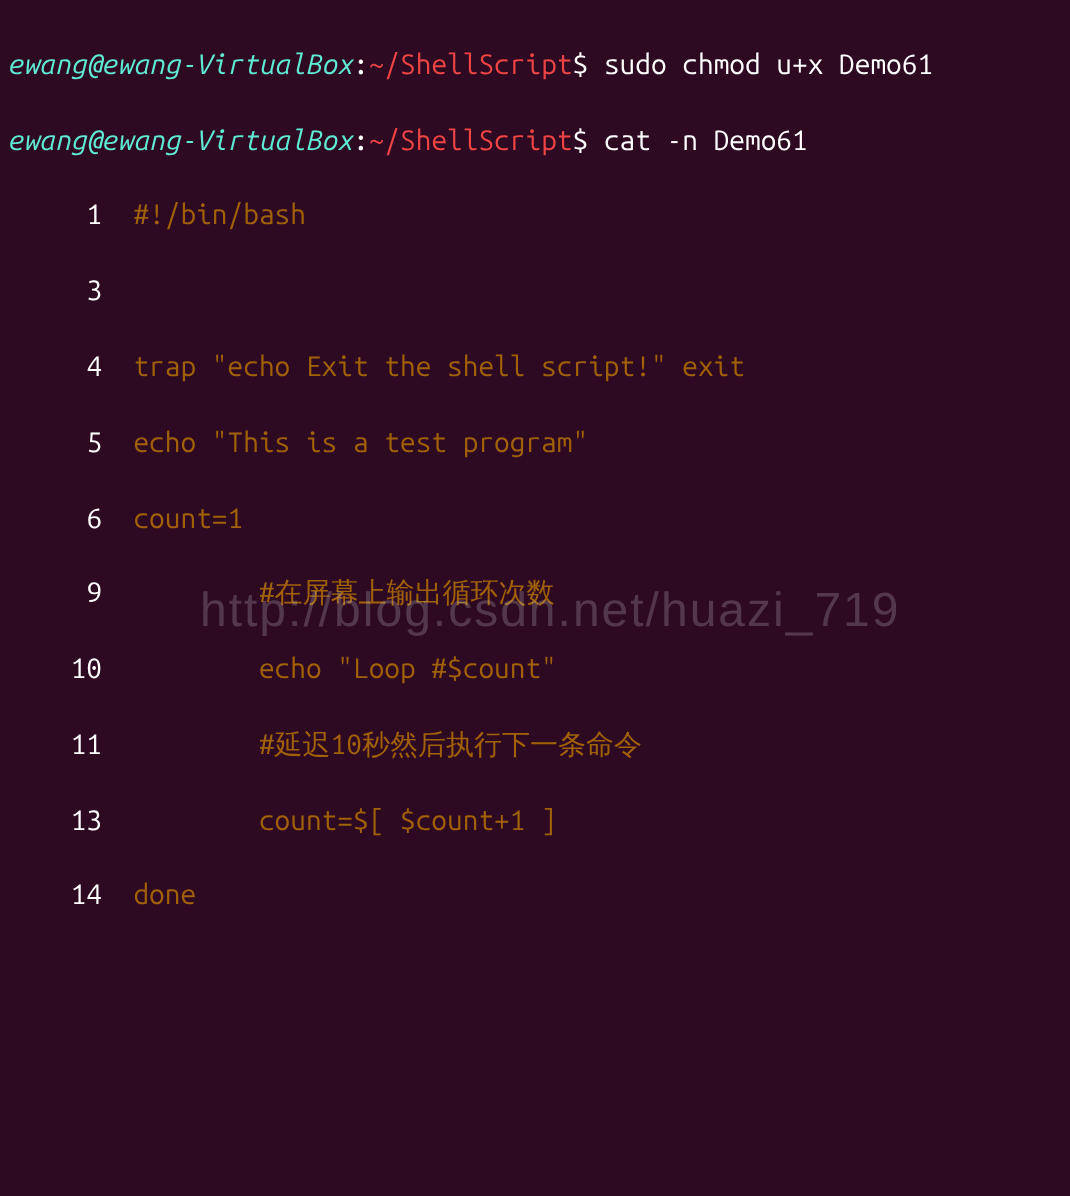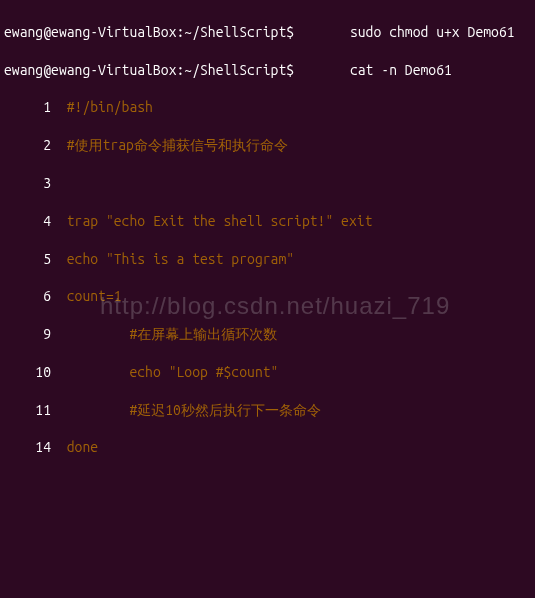--- a/index.html
+++ b/index.html
@@ -16,31 +16,31 @@
       padding: 4px;
       width: 535px;
       height: 598px;
       overflow: hidden;
       position: relative;
     }
     .terminal {
       white-space: pre;
     }
     .prompt-user {
-      color: #ffffff;
+      color: #5eead4;
+      font-style: italic;
     }
     .prompt-path {
-      color: #ffffff;
+      color: #ef4444;
     }
     .prompt-white {
       color: #ffffff;
     }
     .command {
       color: #ffffff;
-      margin-left: 48px;
     }
     .line-num {
       color: #ffffff;
       display: inline-block;
       width: 6ch;
       text-align: right;
     }
     .code {
       color: #a16207;
     }
@@ -55,28 +55,28 @@
       letter-spacing: 1px;
     }
   </style>
 </head>
 <body>
 
 <div class="terminal">
 <div><span class="prompt-user">ewang@ewang-VirtualBox</span><span class="prompt-white">:</span><span class="prompt-path">~/ShellScript</span><span class="prompt-white">$</span> <span class="command">sudo chmod u+x Demo61</span></div>
 <div><span class="prompt-user">ewang@ewang-VirtualBox</span><span class="prompt-white">:</span><span class="prompt-path">~/ShellScript</span><span class="prompt-white">$</span> <span class="command">cat -n Demo61</span></div>
 <div><span class="line-num">1</span>  <span class="code">#!/bin/bash</span></div>
-<div><span class="line-num">2</span>  <span class="code">#使用trap命令捕获信号和执行命令</span></div>
 <div><span class="line-num">3</span>  <span class="code"></span></div>
 <div><span class="line-num">4</span>  <span class="code">trap "echo Exit the shell script!" exit</span></div>
 <div><span class="line-num">5</span>  <span class="code">echo "This is a test program"</span></div>
 <div><span class="line-num">6</span>  <span class="code">count=1</span></div>
 <div><span class="line-num">9</span>  <span class="code">        #在屏幕上输出循环次数</span></div>
 <div><span class="line-num">10</span>  <span class="code">        echo "Loop #$count"</span></div>
 <div><span class="line-num">11</span>  <span class="code">        #延迟10秒然后执行下一条命令</span></div>
+<div><span class="line-num">13</span>  <span class="code">        count=$[ $count+1 ]</span></div>
 <div><span class="line-num">14</span>  <span class="code">done</span></div>
 
 
 
 
 
 
 
 
 

